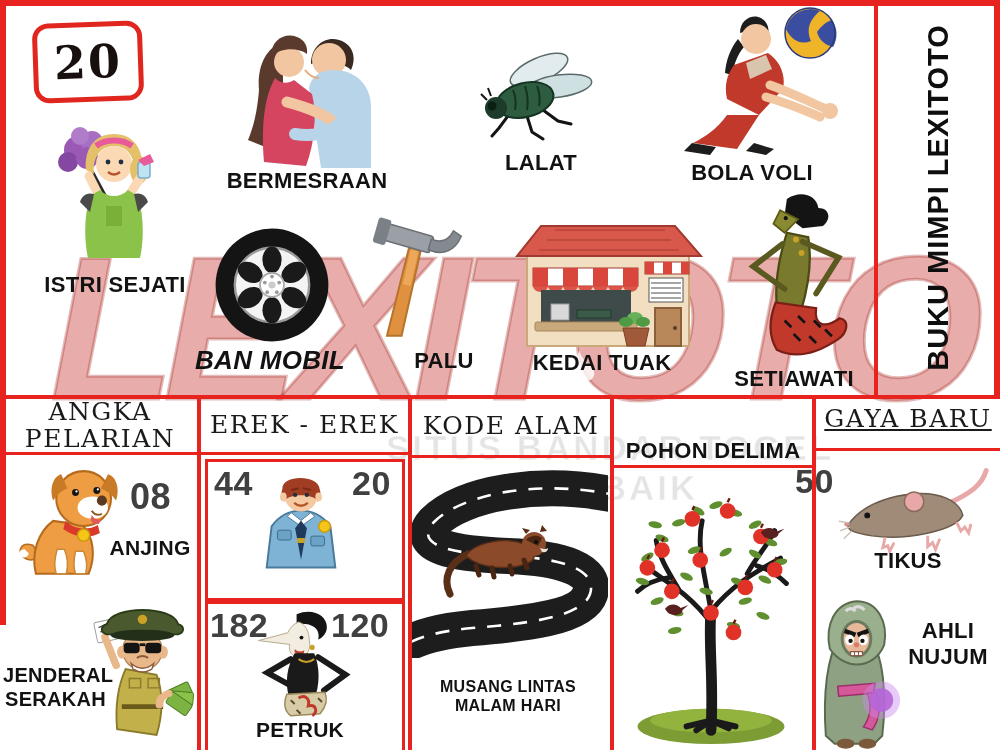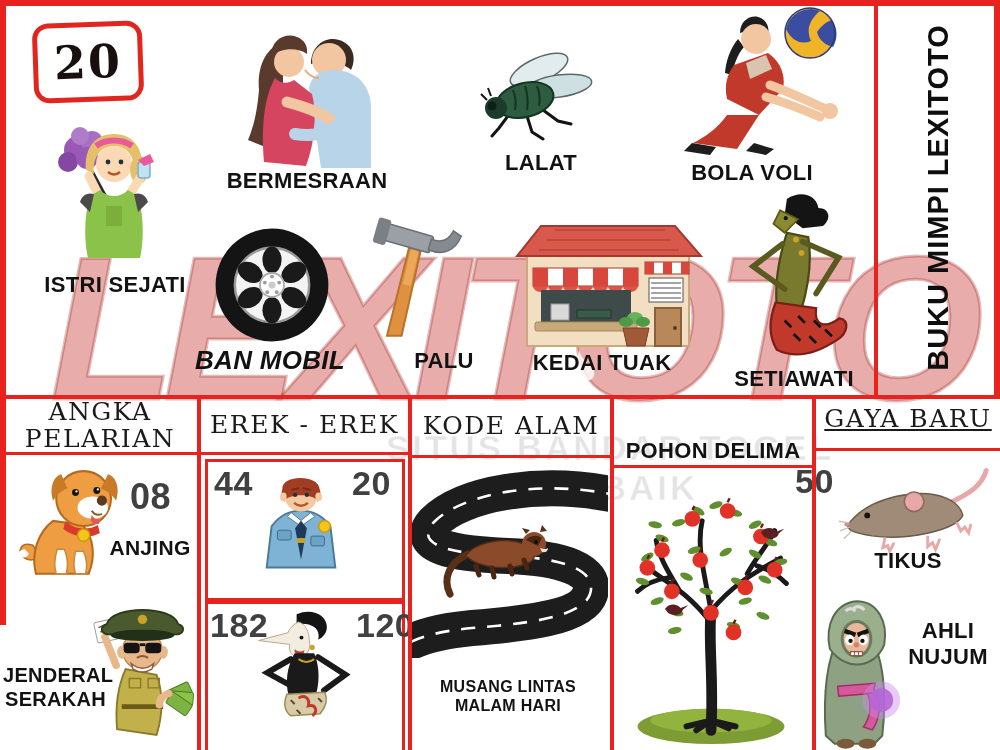--- a/index.html
+++ b/index.html
@@ -287,34 +287,35 @@
     <path d="M40,48 l10,8 l10,-8 l4,4 l-14,10 l-14,-10 z" fill="#ffffff" stroke="#4a7a9a"></path>
     <polygon points="50,56 56,64 50,96 44,64" fill="#1f3a5a"></polygon>
     <rect x="46" y="74" width="8" height="5" fill="#c9a227"></rect>
     <circle cx="74" cy="62" r="6" fill="#f5c518" stroke="#c99a10" stroke-width="1.5"></circle>
     <rect x="26" y="66" width="14" height="10" rx="2" fill="#6aa3c5" stroke="#3f6a8a"></rect>
     <rect x="60" y="72" width="14" height="10" rx="2" fill="#6aa3c5" stroke="#3f6a8a"></rect>
   </svg>
 
   <div class="cellbox" style="left:205px;top:601px;width:194px;height:146px;"></div>
   <div class="num" style="left:210px;top:606px;">182</div>
-  <div class="num" style="left:356px;top:606px;">120</div>
+  <div class="num" style="left:331px;top:606px;">120</div>
   <svg class="illu" style="left:240px;top:608px;" width="122" height="110" viewBox="0 0 125 112">
     <path d="M58,6 c16,-7 31,1 31,13 c0,6 -4,11 -9,13 c3,-11 -6,-18 -22,-16 z" fill="#141414"></path>
     <path d="M60,14 c-5,2 -9,6 -11,11 l-30,8 l32,4 c-2,7 3,13 9,13 c9,0 13,-9 11,-17 c0,-9 -4,-17 -11,-19 z" fill="#f2ede0" stroke="#b5a88a" stroke-width="1"></path>
     <circle cx="63" cy="30" r="2" fill="#141414"></circle>
     <path d="M56,42 q5,4 10,1 l-1,4 q-5,2 -9,-2 z" fill="#c0392b"></path>
     <circle cx="74" cy="40" r="2.6" fill="#c9a227"></circle>
     <path d="M56,46 c-8,14 -10,30 -6,44 l26,4 c6,-16 6,-34 0,-48 z" fill="#1a1a1a"></path>
     <path d="M52,52 l-24,14 l22,12 M80,50 l28,18 l-22,16" stroke="#1a1a1a" stroke-width="6" fill="none" stroke-linecap="round"></path>
     <path d="M60,52 q8,6 16,0" stroke="#c9a227" stroke-width="2" fill="none"></path>
     <path d="M48,88 c-4,10 -2,18 4,22 l30,-2 c6,-7 8,-15 5,-22 z" fill="#d8cba8" stroke="#9a8a5a" stroke-width="1.5"></path>
     <path d="M60,92 c6,-4 12,0 10,8 c8,-2 10,6 4,10" stroke="#c0392b" stroke-width="3" fill="none"></path>
     <path d="M52,94 l4,4 M80,92 l4,4 M58,104 l4,4" stroke="#5a4a2a" stroke-width="2"></path>
   </svg>
+  <div class="lbl" style="left:230px;top:718px;width:140px;font-size:21px;">PETRUK</div>
 
   <svg class="illu" style="left:410px;top:458px;" width="198" height="200" viewBox="0 0 198 200">
     <path d="M210,38 C130,20 52,36 24,64 C2,88 44,96 98,98 C152,100 188,112 180,136 C172,160 112,166 62,170 C32,173 8,178 -10,190" fill="none" stroke="#1d1d1d" stroke-width="36"></path>
     <path d="M210,38 C130,20 52,36 24,64 C2,88 44,96 98,98 C152,100 188,112 180,136 C172,160 112,166 62,170 C32,173 8,178 -10,190" fill="none" stroke="#ffffff" stroke-width="2.6" stroke-dasharray="14 12"></path>
     <g>
       <path d="M58,96 c-18,8 -26,24 -18,40" stroke="#5a2f18" stroke-width="7" fill="none" stroke-linecap="round"></path>
       <path d="M56,98 c8,-14 42,-20 60,-11 c9,4 11,13 4,17 c-18,9 -50,7 -64,-6 z" fill="#8b4a2a" stroke="#5a2f18" stroke-width="1.5"></path>
       <path d="M66,108 l3,9 M82,110 l2,9 M100,108 l2,8 M114,102 l3,8" stroke="#4a2512" stroke-width="5" stroke-linecap="round"></path>
       <circle cx="124" cy="86" r="12" fill="#8b4a2a"></circle>
       <path d="M116,82 a12,12 0 0 1 16,-2 l-4,8 z" fill="#4a2512"></path>

